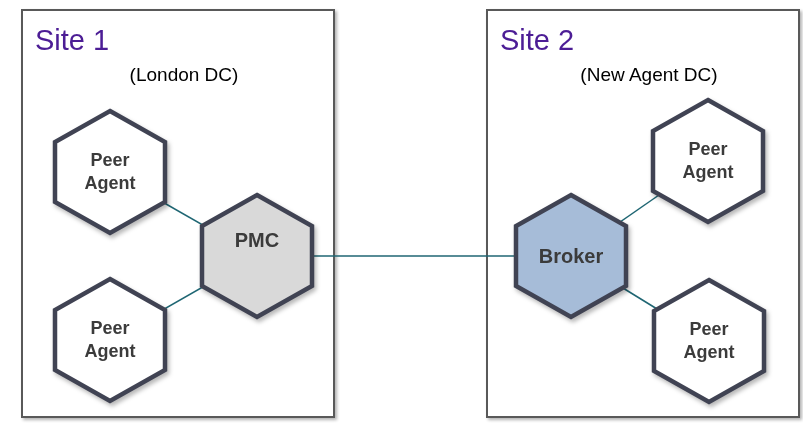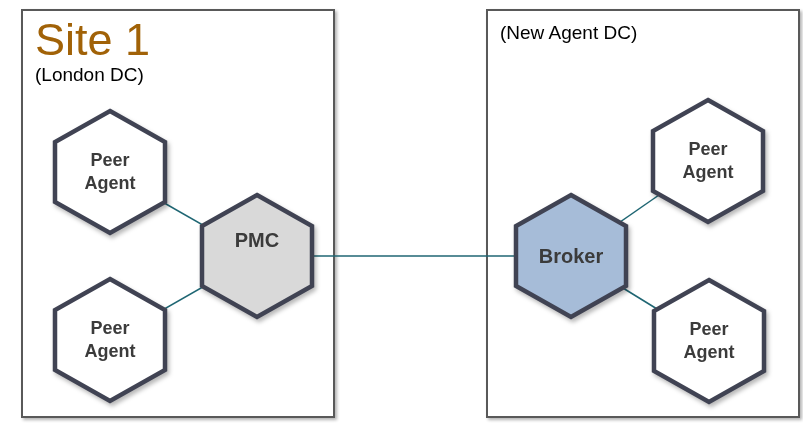--- a/index.html
+++ b/index.html
@@ -18,29 +18,30 @@
     height: 409px;
     box-sizing: border-box;
     border: 2px solid #595959;
     background: #ffffff;
     box-shadow: 2px 2px 3px rgba(0,0,0,0.30);
     padding: 8px 0 0 12px;
   }
   .site-box.site1 { left: 21px; }
   .site-box.site2 { left: 486px; }
   .site-title {
-    font-size: 45px;
+    font-size: 29px;
     line-height: 42px;
-    color: #a16207;
+    color: #4c1d95;
   }
   .site-subtitle {
     font-size: 19px;
     line-height: 23px;
     margin-top: 2px;
     color: #000000;
+    text-align: center;
   }
   svg.overlay {
     position: absolute;
     left: 0;
     top: 0;
     width: 803px;
     height: 425px;
   }
   .edge { stroke-width: 1.5; }
   .hex-shape {
@@ -62,20 +63,21 @@
 <body>
 
 <div class="stage">
 
   <div class="site-box site1">
     <div class="site-title">Site 1</div>
     <div class="site-subtitle">(London DC)</div>
   </div>
 
   <div class="site-box site2">
+    <div class="site-title">Site 2</div>
     <div class="site-subtitle">(New Agent DC)</div>
   </div>
 
   <svg class="overlay" viewBox="0 0 803 425">
     <g fill="none" stroke="#1f6673">
       <line class="edge" x1="110" y1="172" x2="257" y2="256"></line>
       <line class="edge" x1="110" y1="340" x2="257" y2="256"></line>
       <line class="edge" x1="257" y1="256" x2="571" y2="256"></line>
       <line class="edge" x1="571" y1="256" x2="708" y2="161"></line>
       <line class="edge" x1="571" y1="256" x2="709" y2="341"></line>

